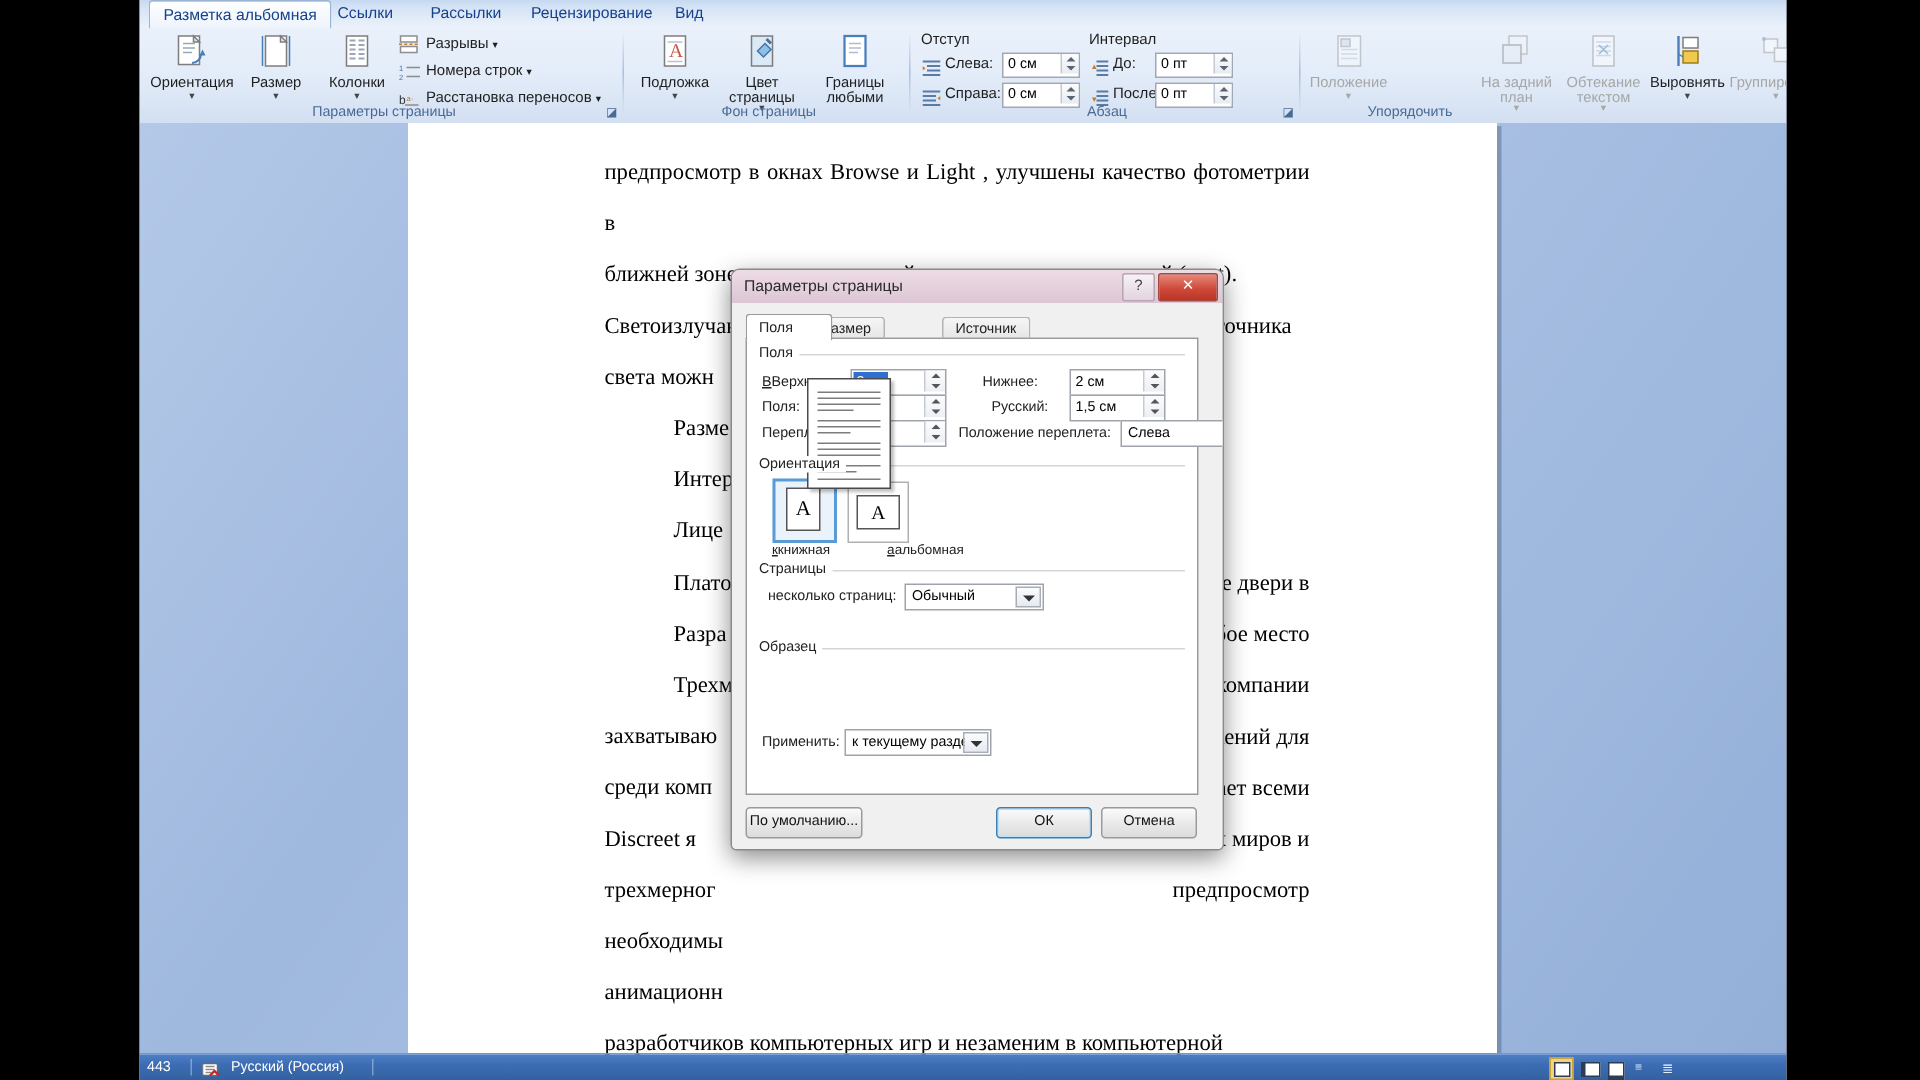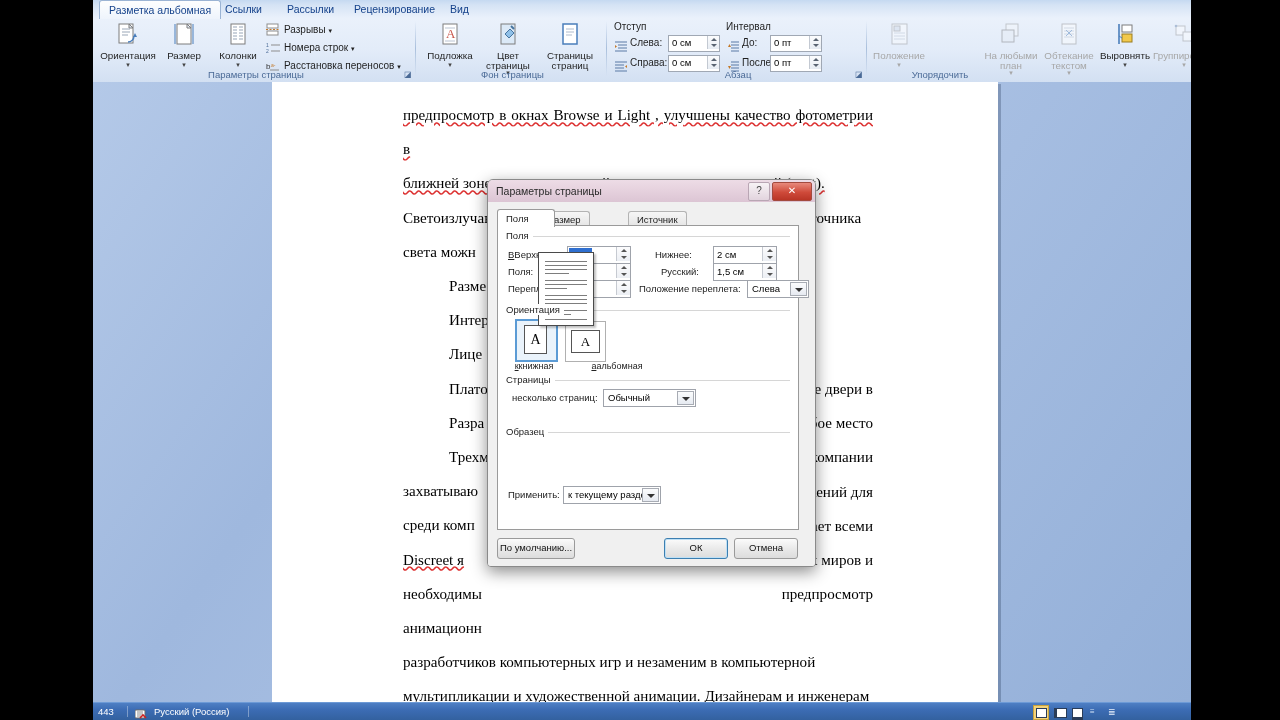--- a/index.html
+++ b/index.html
@@ -46,21 +46,21 @@
 
   
   .docarea{position:absolute;left:0;top:82px;width:1098px;height:621px;
     background:linear-gradient(125deg,#b4c9e8 0%,#9fb8de 30%,#a9c0e3 55%,#93afd8 100%);}
   .pgshadow{position:absolute;left:180px;top:2px;width:728px;height:619px;background:rgba(40,60,90,.30);}
   .page{position:absolute;left:179px;top:0px;width:726px;height:621px;background:#fff;}
   .ptext{position:absolute;left:131px;top:16px;width:470px;font-family:"Liberation Serif",serif;
          font-size:15.1px;line-height:34.2px;color:#000;text-align:justify;}
   .ptext p{margin:0;}
   .ind{text-indent:46px;}
-  .sq{text-decoration:underline;text-decoration-style:wavy;text-decoration-color:#d33;
+  .sq{text-decoration-style:wavy;text-decoration-color:#d33;
       -webkit-text-decoration-line:underline;-webkit-text-decoration-style:wavy;-webkit-text-decoration-color:#d33;}
 
   
   .status{position:absolute;left:0;bottom:0;width:1098px;height:17px;
      background:linear-gradient(to bottom,#4e7fc4,#3c6cb4 40%,#33619f);border-top:1px solid #6d9ad6;}
   .st-l{position:absolute;left:4px;top:0;height:17px;line-height:17px;font-size:9.5px;color:#fff;}
   .st-sep{position:absolute;top:3px;width:1px;height:11px;background:rgba(255,255,255,.35);}
   .viewbtns{position:absolute;right:70px;top:2px;height:13px;display:flex;gap:2px;}
   .vbtn{width:14px;height:13px;border:1px solid transparent;position:relative;cursor:pointer;}
   .vbtn.sel{background:#f3d27a;border:1px solid #c9a33c;}
@@ -225,21 +225,21 @@
           <div class="tx" style="line-height:9.5px;">Цвет страницы</div>
           <div class="ar">▾</div>
         </div>
         <div class="bigbtn" style="left:120px;width:62px;">
           <div class="ic">
             <svg width="30" height="30" viewBox="0 0 30 30">
                   <rect x="8" y="4" width="14" height="20" fill="#fff" stroke="#4a7ebb" stroke-width="1.5"></rect>
                   <path d="M11 9h8M11 12h8M11 15h6" stroke="#b0bccd"></path>
                 </svg>
           </div>
-          <div class="tx" style="line-height:9.5px;">Страницы страниц</div>
+          <div class="tx" style="line-height:9.5px;">Границы любыми</div>
         </div>
         <div class="glab">Фон страницы</div>
       </div>
       <div class="grpsep" style="left:513px;"></div>
 
       <div class="grp" style="left:517px;width:256px;">
         <div class="fieldlab" style="left:4px;top:3px;">Отступ</div>
         <div class="fieldlab" style="left:116px;top:3px;">Интервал</div>
 
         <span class="sic" style="position:absolute;left:5px;top:20px;"><svg width="12" height="11" viewBox="0 0 12 11">
@@ -307,21 +307,21 @@
                   <path d="M10 13h11M10 16h11M10 19h11" stroke="#b6bfcc"></path>
                 </svg></div>
           <div class="tx">Положение</div>
           <div class="ar">▾</div>
         </div>
         <div class="bigbtn dim" style="left:112px;">
           <div class="ic"><svg width="30" height="30" viewBox="0 0 30 30" opacity=".42">
                   <rect x="10" y="4" width="12" height="12" fill="#f6f8fb" stroke="#8d8d8d"></rect>
                   <rect x="6" y="10" width="12" height="12" fill="#e6ecf5" stroke="#6d6d6d"></rect>
                 </svg></div>
-          <div class="tx" style="line-height:9.5px;">На любыми план</div>
+          <div class="tx" style="line-height:9.5px;">На задний план</div>
           <div class="ar">▾</div>
         </div>
         <div class="bigbtn dim" style="left:170px;">
           <div class="ic"><svg width="30" height="30" viewBox="0 0 30 30" opacity=".45">
                   <rect x="8" y="4" width="14" height="20" fill="#fff" stroke="#8d8d8d"></rect>
                   <path d="M10 8h10M10 11h10M10 14h10M10 17h10" stroke="#b6bfcc"></path>
                   <path d="M12 10l6 6M18 10l-6 6" stroke="#4a7ebb"></path>
                 </svg></div>
           <div class="tx" style="line-height:9.5px;">Обтекание текстом</div>
           <div class="ar">▾</div>
@@ -363,20 +363,21 @@
         <p>света можн</p>
         <p class="ind">Разме</p>
         <p class="ind">Интер</p>
         <p class="ind">Лице</p>
         <p class="ind">Плато</p>
         <p class="ind">Разра</p>
         <p class="ind">Трехм</p>
         <p>захватываю</p>
         <p>среди комп</p>
         <p><span class="sq">Discreet я</span></p>
+        <p>трехмерног</p>
         <p>необходимы</p>
         <p>анимационн</p>
         <p>разработчиков компьютерных игр и незаменим в компьютерной</p>
         <p>мультипликации и художественной анимации. Дизайнерам и инженерам</p>
 
       </div>
 
       <div style="position:absolute;left:455px;top:290px;width:146px;font-family:'Liberation Serif',serif;font-size:15.1px;line-height:34.2px;color:#000;text-align:right;">
         <p style="margin:0;">ющие двери в</p>
         <p style="margin:0;">ют особое место</p>
@@ -445,21 +446,21 @@
 
         <div class="lb" style="left:10px;top:57px;">Переплет:</div>
         <div class="dspin" style="left:69px;top:54px;width:62px;">
           <span class="dv">0 см</span>
           <span class="sa">
                 <i class="u2"></i>
                 <i class="d2"></i>
               </span>
         </div>
         <div class="lb" style="left:141px;top:57px;">Положение переплета:</div>
-        <div class="combo" style="left:249px;top:54px;width:60px;">
+        <div class="combo" style="left:249px;top:54px;width:60px;padding-left:30px;">
           <span class="cv">Слева</span>
           <span class="cb">
                 <i></i>
               </span>
         </div>
 
         <div class="gl" style="left:8px;top:78px;">Ориентация</div>
         <div class="hr" style="left:8px;top:84px;width:284px;"></div>
 
         <div class="orient on" style="left:17px;top:93px;">

